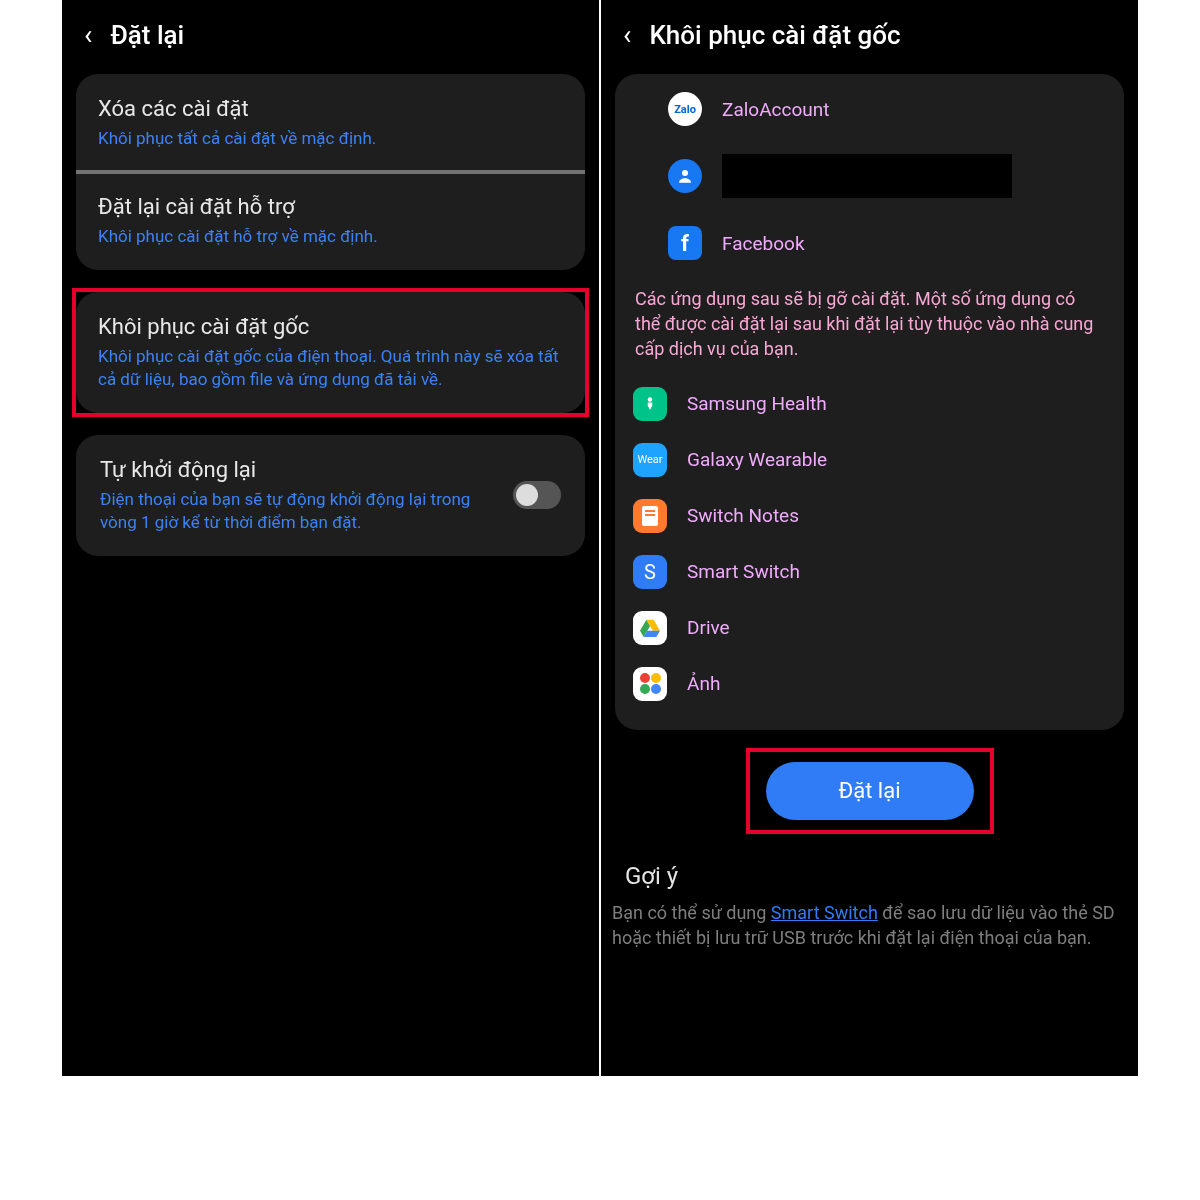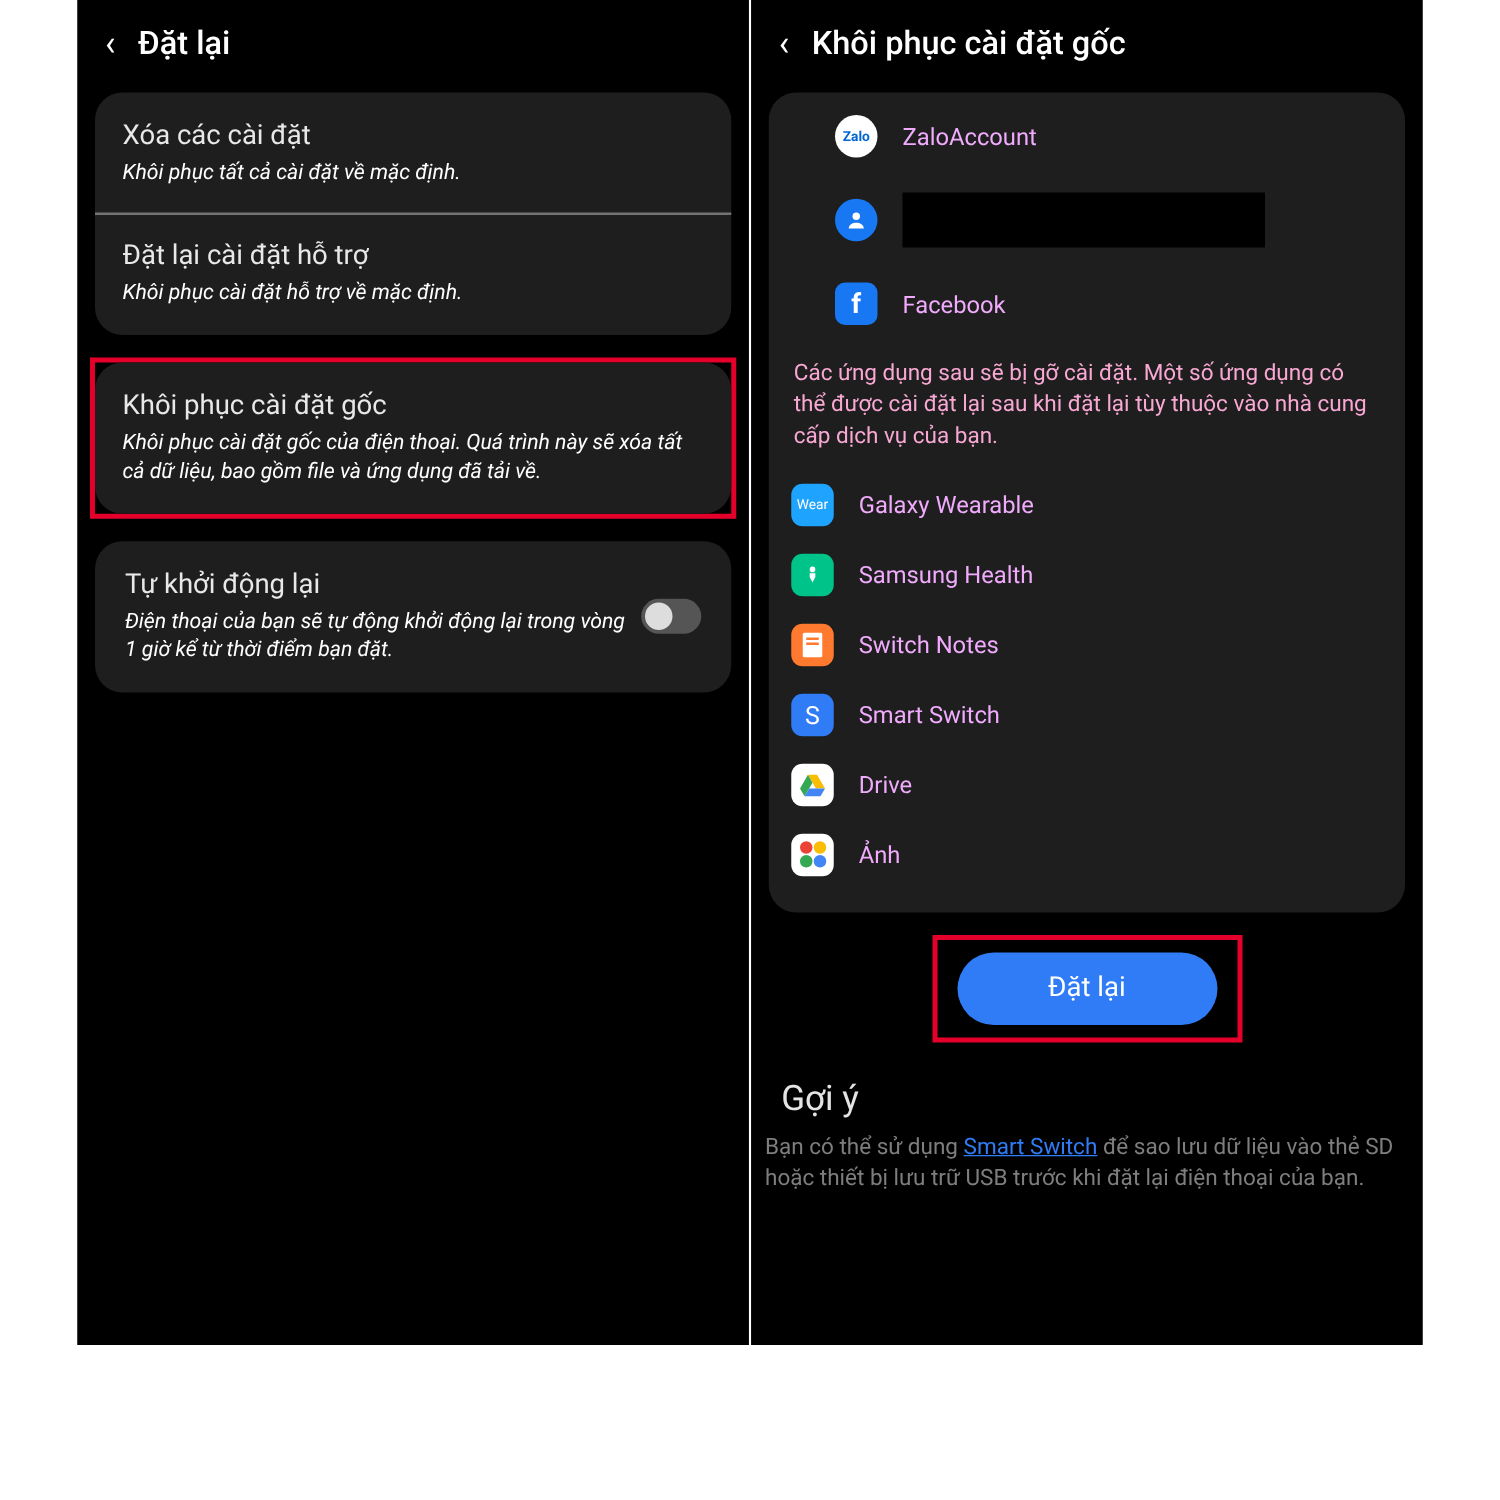--- a/index.html
+++ b/index.html
@@ -44,33 +44,32 @@
     font-weight:500;
   }
   .card {
     background:#1e1e1e;
     margin: 0 14px 18px 14px;
     border-radius: 22px;
     padding: 2px 0;
   }
   .item {
     padding: 20px 22px 20px 22px;
-    border-bottom: 2px solid #737373;
+    border-bottom: 4px solid #737373;
   }
   .item:last-child { border-bottom:none; }
   .item-title {
     color:#e8e8e8;
     font-size: 22px;
     margin-bottom: 6px;
   }
   .item-desc {
-    color:#ffffff;
+    color:#3b82f6;
     font-size: 17px;
     line-height: 1.35;
-    font-style: italic;
   }
   .highlight-box {
     border: 4px solid #e4002b;
     margin: 0 10px 18px 10px;
     padding: 0;
   }
   .highlight-box .card { margin:0; border-radius:22px; }
   .toggle-row {
     display:flex;
     align-items:center;
@@ -118,21 +117,21 @@
     margin: 18px auto 0 auto;
     display:flex; align-items:center; justify-content:center;
   }
   .primary-btn {
     width: 208px; height:58px;
     background:#2f7cf6;
     border-radius: 30px;
     display:flex; align-items:center; justify-content:center;
     color:#fff; font-size:22px;
   }
-  .hint-head { color:#e4e4e4; font-size:28px; padding: 28px 24px 10px 24px;}
+  .hint-head { color:#e4e4e4; font-size:24px; padding: 28px 24px 10px 24px;}
   .hint-body { color:#7e7e7e; font-size:18px; line-height:1.4; padding:0 11px;}
   .hint-body a { color:#2f7cf6; text-decoration:underline; }
   
   .ic-zalo { background:#fff; color:#0066d6; border-radius:50%; font-size:11px;}
   .ic-person { background:#1877f2; border-radius:50%; }
   .ic-fb { background:#1877f2; border-radius:8px; font-size:22px; font-weight:bold;}
   .ic-wear { background:#1ea4ff; border-radius:9px; font-size:11px;}
   .ic-health { background:#00c389; border-radius:9px;}
   .ic-notes { background:#ff7a2f; border-radius:9px;}
   .ic-switch { background:#2f7cf6; border-radius:9px; font-size:20px;}
@@ -209,31 +208,31 @@
       <div class="redacted"></div>
     </div>
     <div class="acct-row">
       <div class="acct-icon ic-fb">f</div>
       <div class="acct-label">Facebook</div>
     </div>
 
     <div class="info-text">Các ứng dụng sau sẽ bị gỡ cài đặt. Một số ứng dụng có thể được cài đặt lại sau khi đặt lại tùy thuộc vào nhà cung cấp dịch vụ của bạn.</div>
 
     <div class="app-row">
-      <div class="app-icon ic-wear">Wear</div>
-      <div class="acct-label">Galaxy Wearable</div>
-    </div>
-    <div class="app-row">
       <div class="app-icon ic-health">
         <svg width="18" height="18" viewBox="0 0 24 24">
               <circle cx="12" cy="6" r="3" fill="#fff"></circle>
               <path d="M9 10h6v4l-3 6-3-6z" fill="#fff"></path>
             </svg>
       </div>
       <div class="acct-label">Samsung Health</div>
+    </div>
+    <div class="app-row">
+      <div class="app-icon ic-wear">Wear</div>
+      <div class="acct-label">Galaxy Wearable</div>
     </div>
     <div class="app-row">
       <div class="app-icon ic-notes">
         <svg width="16" height="20" viewBox="0 0 16 20">
               <rect width="16" height="20" rx="2" fill="#fff"></rect>
               <rect x="3" y="4" width="10" height="2" fill="#ff7a2f"></rect>
               <rect x="3" y="8" width="10" height="2" fill="#ff7a2f"></rect>
             </svg>
       </div>
       <div class="acct-label">Switch Notes</div>

